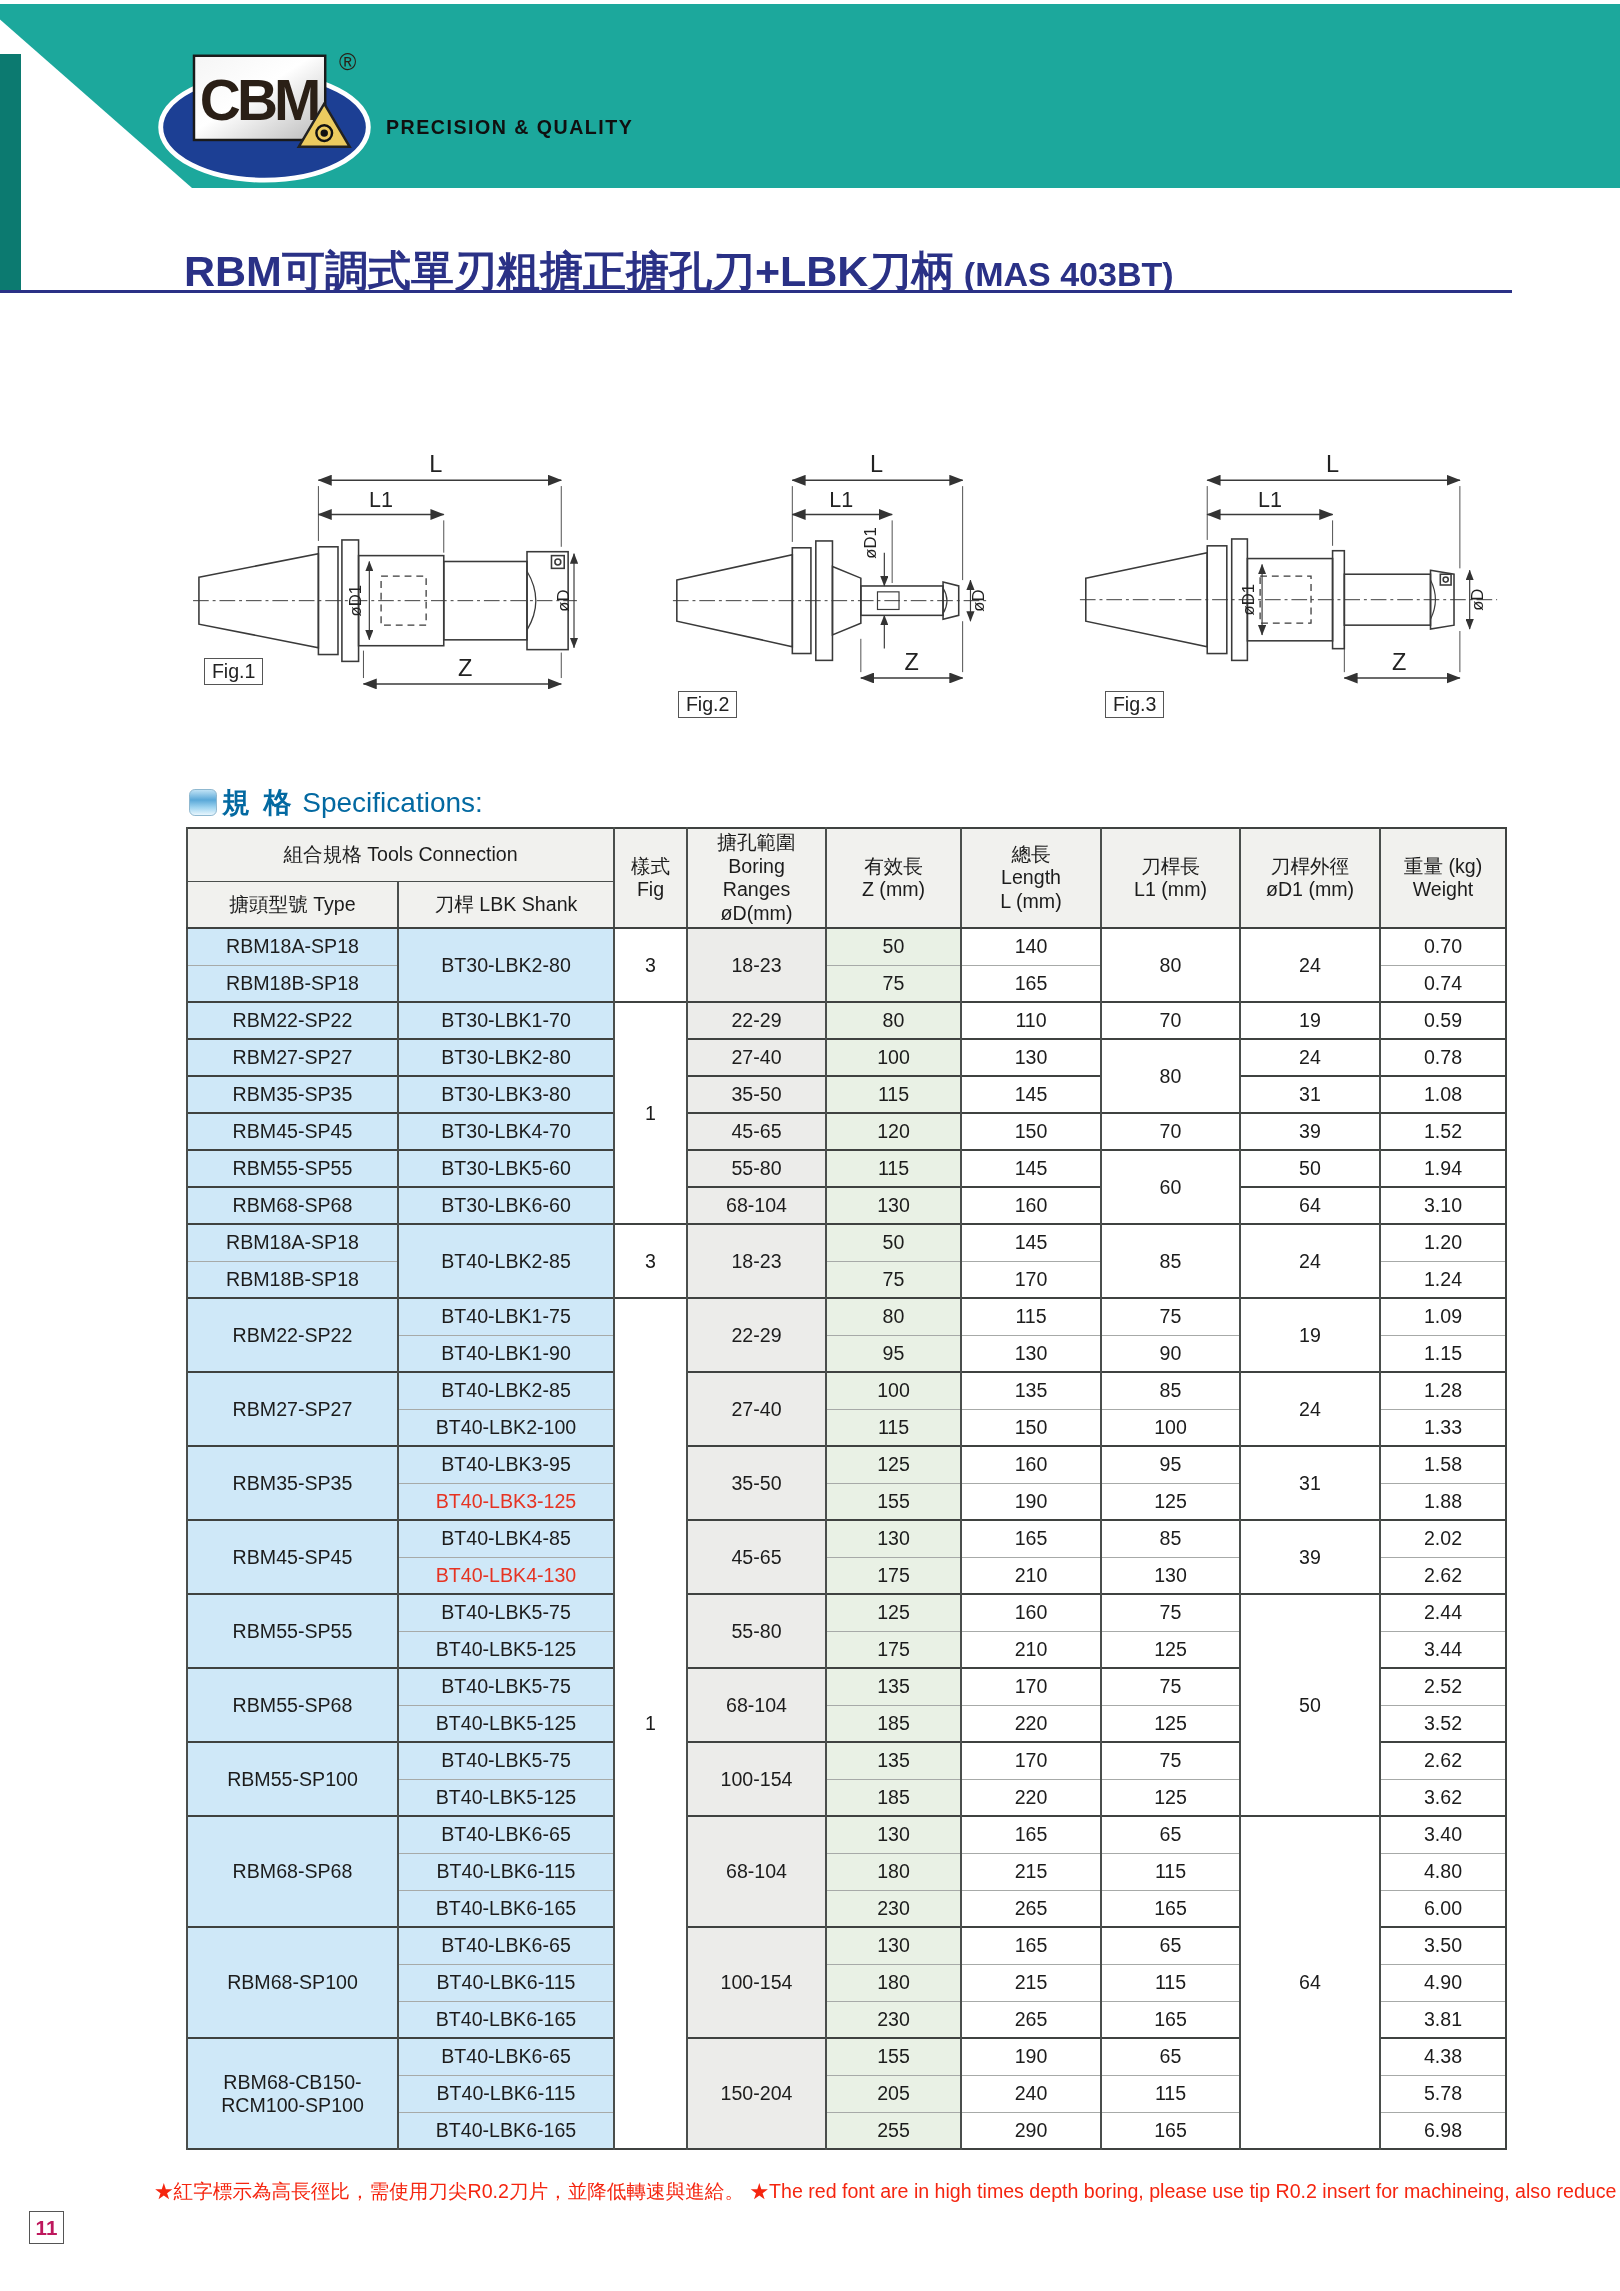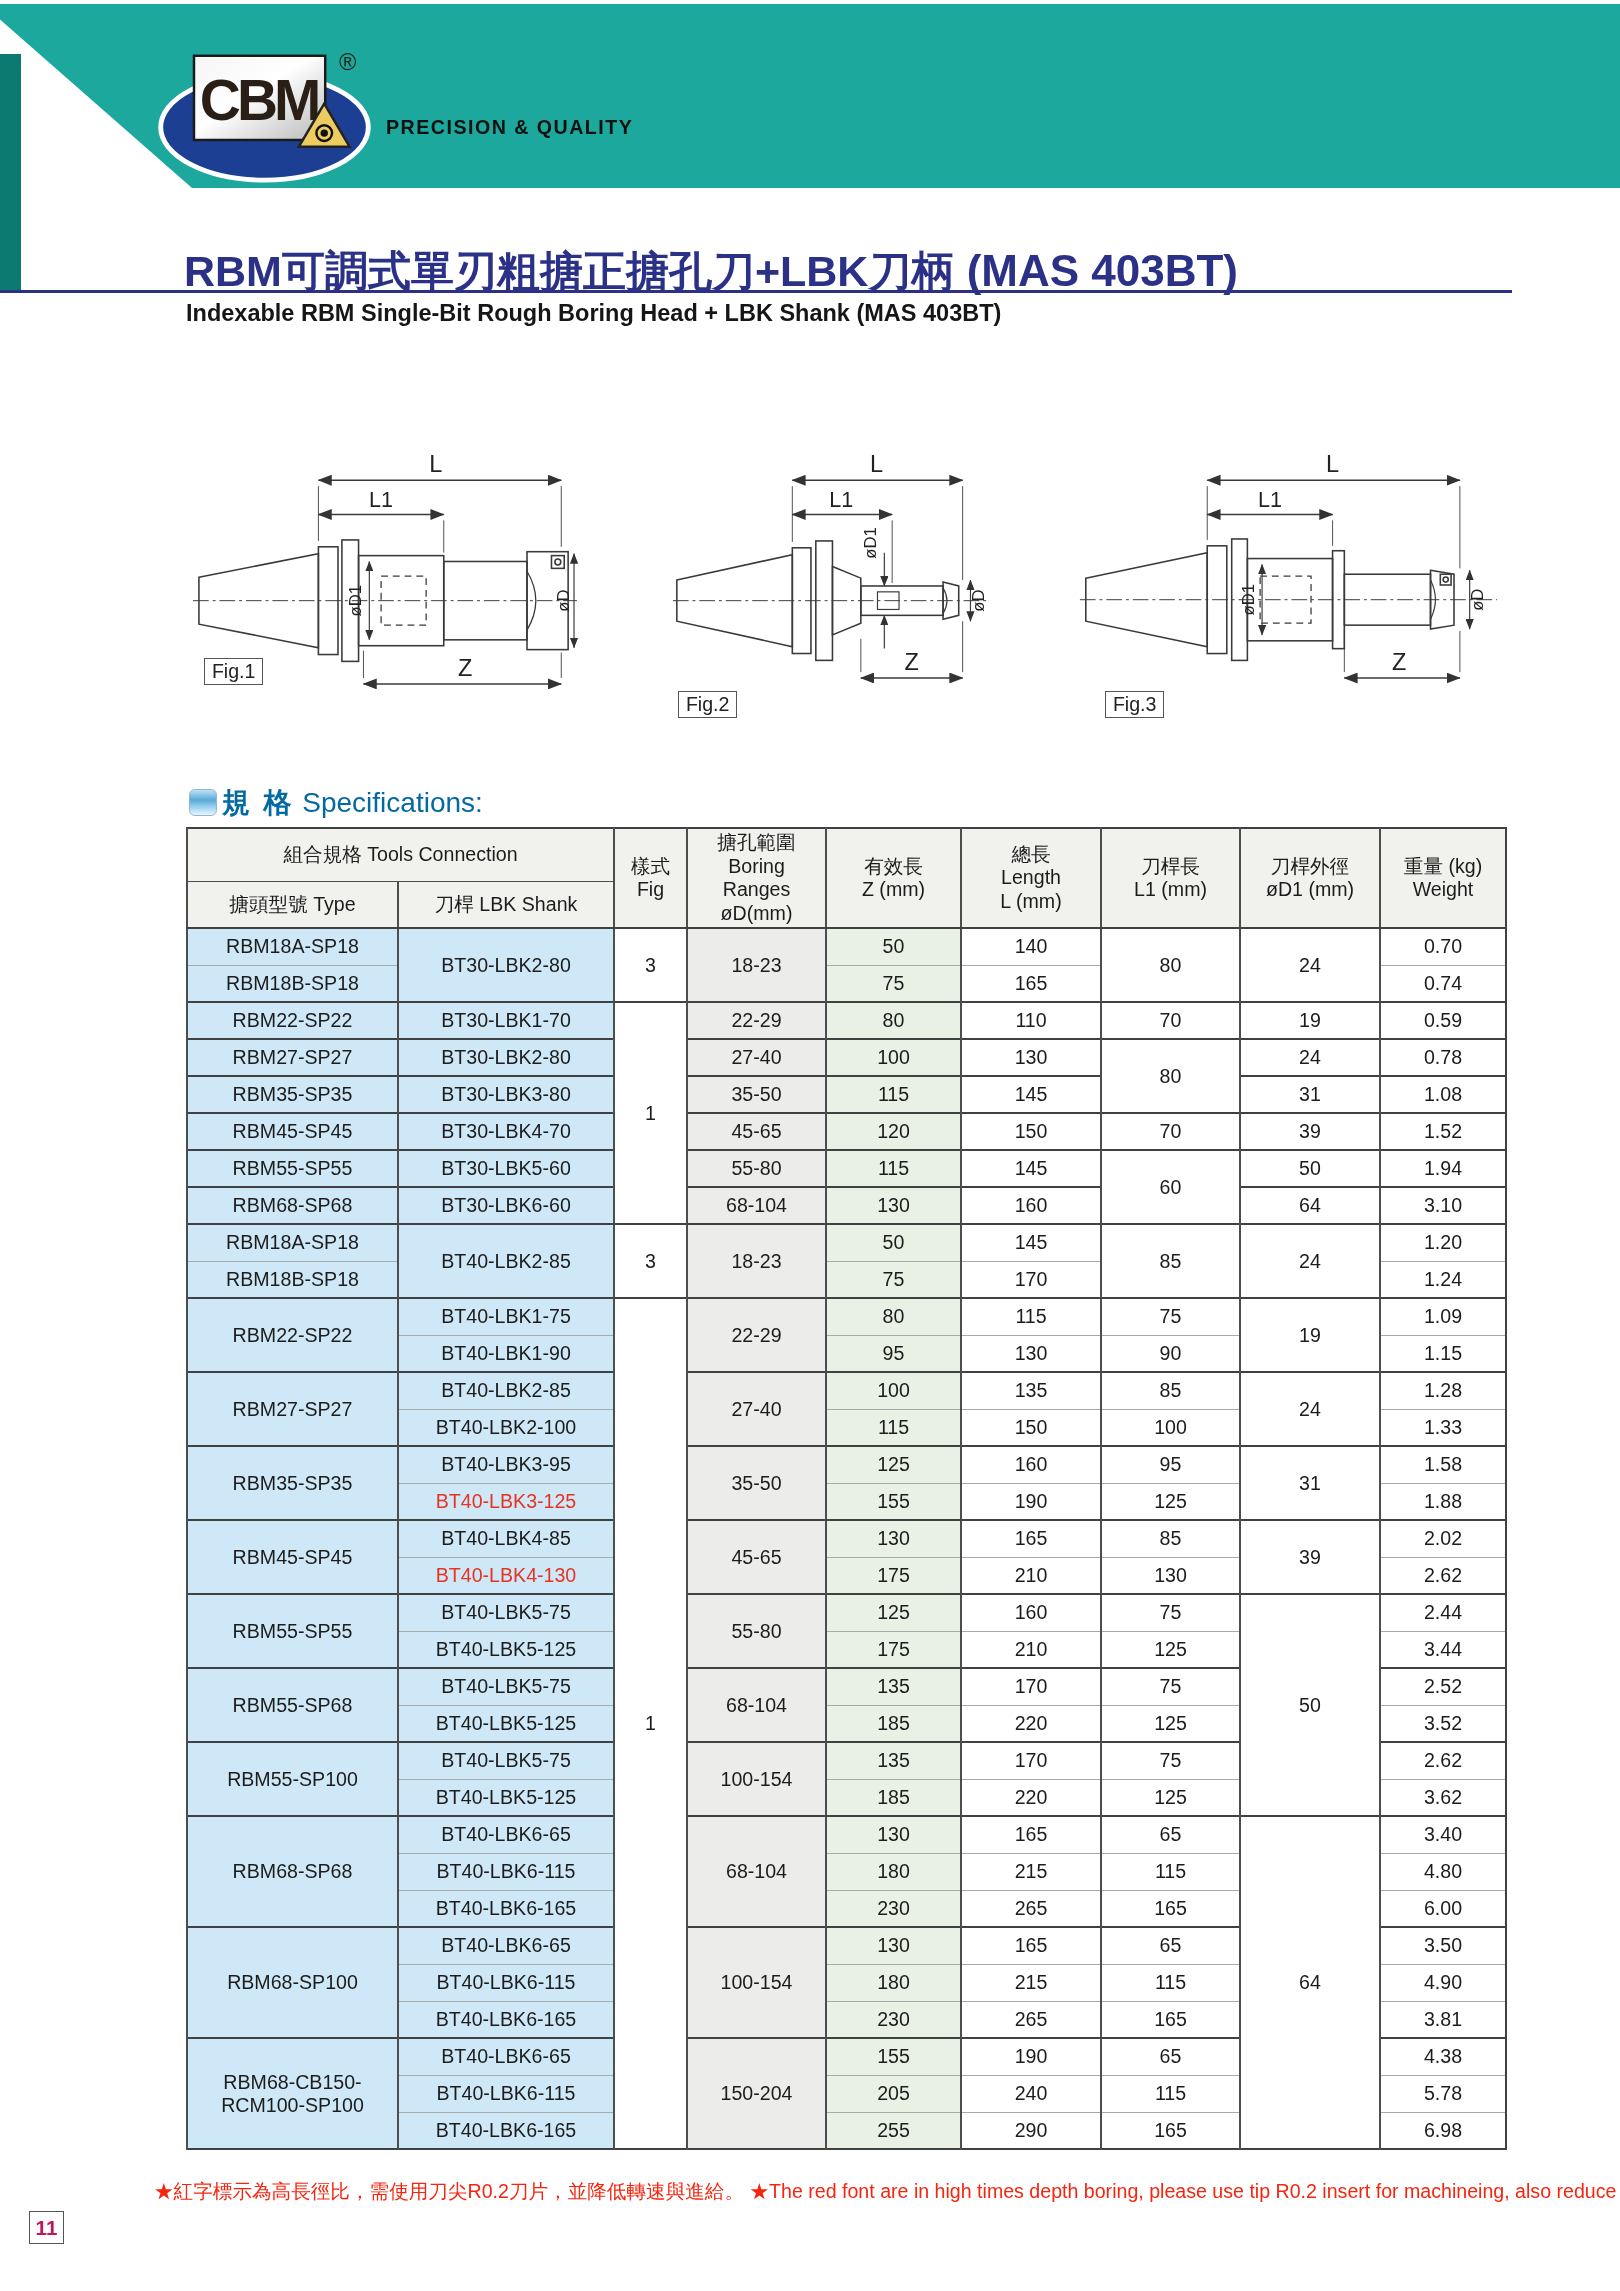--- a/index.html
+++ b/index.html
@@ -10,21 +10,21 @@
   .teal-band{position:absolute;left:0;top:0;width:1620px;height:188px;background:#1ca89c;
              clip-path:polygon(0 3.9px,100% 3.9px,100% 188px,192px 188px,0 19.6px);}
   .dark-stripe{position:absolute;left:0;top:54px;width:20.6px;height:236px;background:#0c7a70;}
   .logo-svg{position:absolute;left:147px;top:39px;width:235px;height:152px;}
   .tagline{position:absolute;left:386px;top:116px;font-size:19.6px;font-weight:600;
            letter-spacing:1.5px;color:#101010;}
 
   
   .title-zh{position:absolute;left:184px;top:243px;font-size:43px;font-weight:bold;color:#2a3186;
             white-space:nowrap;letter-spacing:0px;}
-  .title-zh .suffix{font-size:44px;}
+  .title-zh .suffix{font-size:34px;}
   .blue-rule{position:absolute;left:0;top:290px;width:1512px;height:2.9px;background:#2a3186;}
   .title-en{position:absolute;left:186px;top:300px;font-size:23.5px;font-weight:bold;color:#161616;
             white-space:nowrap;}
 
   
   .fig-svg{position:absolute;}
   .fig-svg text{font-family:"Liberation Sans",sans-serif;fill:#222;}
   .fig-label{position:absolute;border:1.5px solid #555;background:#fff;color:#222;
              font-size:19.6px;padding:1px 6.9px;line-height:22.5px;}
 
@@ -85,21 +85,20 @@
     <polygon points="155,110 207,110 181,66" fill="#eccb5f" stroke="#222" stroke-width="2.5"></polygon>
     <circle cx="181" cy="96" r="8" fill="none" stroke="#111" stroke-width="2.5"></circle>
     <circle cx="181" cy="96" r="3.8" fill="#111"></circle>
   </svg>
   <div class="tagline">PRECISION &amp; QUALITY</div>
 
   <div class="title-zh">
     <span>RBM可調式單刃粗搪正搪孔刀+LBK刀柄</span><span class="suffix"> (MAS 403BT)</span>
   </div>
   <div class="blue-rule"></div>
-  <div class="title-en">Indexable RBM Single-Bit Rough Boring Head + LBK Shank  (MAS 403BT)</div>
 
   <svg class="fig-svg" style="left:189px;top:443px;width:392px;height:284px;" viewBox="0 0 400 290">
     <defs>
         <marker id="ar1" markerWidth="9" markerHeight="7" refX="8.5" refY="3.5" orient="auto-start-reverse">
       <path d="M0,0 L9,3.5 L0,7 z" fill="#333"></path>
         </marker>
       </defs>
     <g stroke="#3a3a3a" stroke-width="1.6" fill="none">
       <line x1="4" y1="161" x2="396" y2="161" stroke-width="1" stroke-dasharray="16 4 3 4"></line>
       <polygon points="10,137 132,113 132,209 10,185"></polygon>

